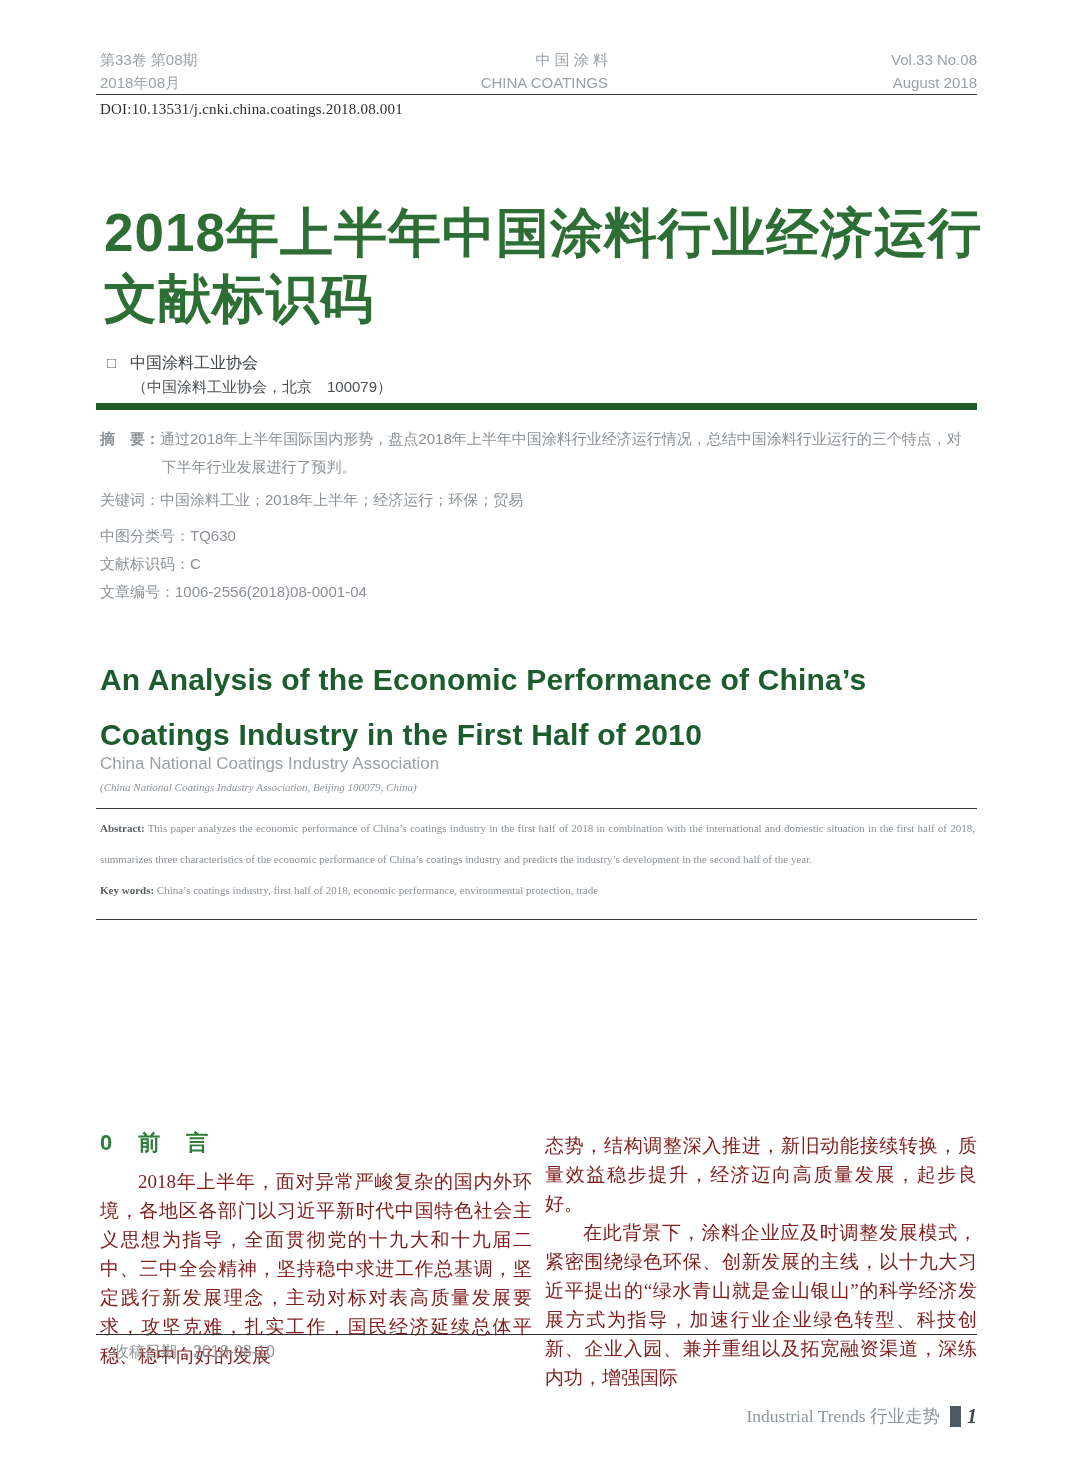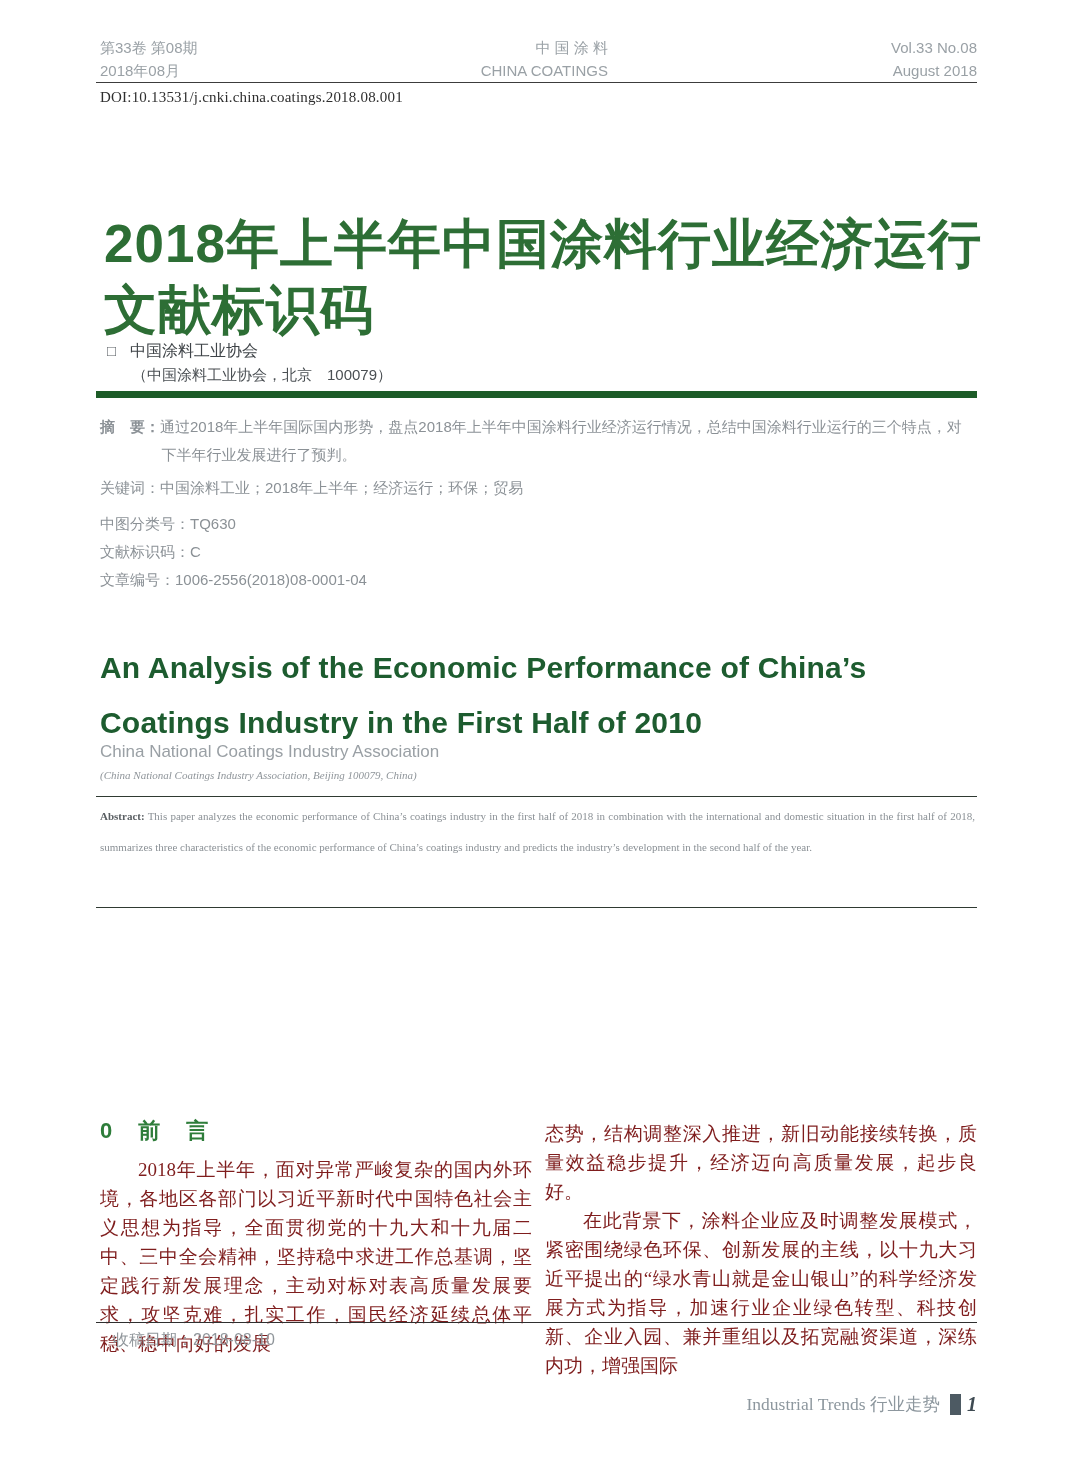--- a/index.html
+++ b/index.html
@@ -5,40 +5,40 @@
   * { margin: 0; padding: 0; box-sizing: border-box; }
   html, body { background: #e8e8e8; }
   .page {
     position: relative;
     width: 1075px; height: 1459px;
     margin: 0 auto;
     background: #ffffff;
     overflow: hidden;
     font-family: "Liberation Sans", sans-serif;
   }
-  .abs { position: absolute; }
+  .abs { position: absolute; margin-top: 12px; }
 
   
   .jheader {
     left: 100px; right: 98px; top: 36px;
     display: flex; justify-content: space-between;
     color: #9aa1a6; font-size: 15px; line-height: 23px;
   }
   .jheader .center { text-align: right; }
   .jheader .right  { text-align: right; }
   .header-rule { left: 96px; right: 98px; top: 82px; border-top: 1.5px solid #3c3c3c; }
   .doi {
     left: 100px; top: 89px;
     font-family: "Liberation Serif", serif;
     font-size: 15px; color: #2e2e2e; letter-spacing: .2px;
   }
 
   
   .title-cn {
-    left: 104px; top: 211px; width: 880px;
+    left: 104px; top: 188px; width: 880px;
     color: #2d6e35; font-size: 53px; font-weight: bold;
     line-height: 66px; letter-spacing: 1px;
   }
   .author-cn { left: 107px; top: 341px; font-size: 16px; color: #3f4448; }
   .author-cn .bullet { color: #5a6065; margin-right: 14px; font-size: 15px; }
   .affil-cn  { left: 132px; top: 366px; font-size: 15px; color: #4a4f53; }
   .green-bar { left: 96px; right: 98px; top: 391px; height: 7px; background: #1d5c28; }
 
   
   .abstract-cn {
@@ -162,20 +162,21 @@
     <div>An Analysis of the Economic Performance of China’s</div>
     <div>Coatings Industry in the First Half of 2010</div>
   </div>
   <div class="abs author-en">China National Coatings Industry Association</div>
   <div class="abs affil-en">(China National Coatings Industry Association, Beijing 100079, China)</div>
 
   <div class="abs rule-thin r1"></div>
 
   <div class="abs abstract-en">
     <div><span class="lbl">Abstract:</span><span> This paper analyzes the economic performance of China’s coatings industry in the first half of 2018 in combination with the international and domestic situation in the first half of 2018, summarizes three characteristics of the economic performance of China’s coatings industry and predicts the industry’s development in the second half of the year.</span></div>
+    <div><span class="lbl">Key words:</span><span> China’s coatings industry, first half of 2018, economic performance, environmental protection, trade</span></div>
   </div>
 
   <div class="abs rule-thin r2"></div>
 
   <div class="abs bodycols">
     <div class="col">
       <div class="sec-heading">0　前　言</div>
       <div class="para indent">2018年上半年，面对异常严峻复杂的国内外环境，各地区各部门以习近平新时代中国特色社会主义思想为指导，全面贯彻党的十九大和十九届二中、三中全会精神，坚持稳中求进工作总基调，坚定践行新发展理念，主动对标对表高质量发展要求，攻坚克难，扎实工作，国民经济延续总体平稳、稳中向好的发展</div>
     </div>
     <div class="col col-right">

